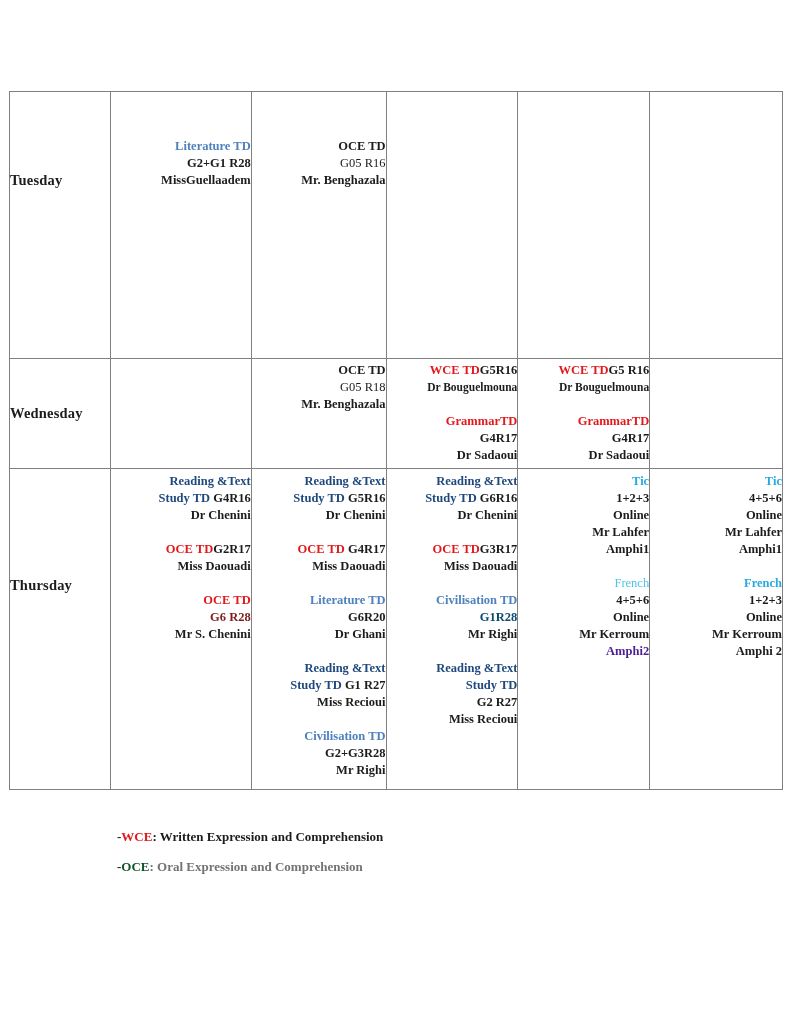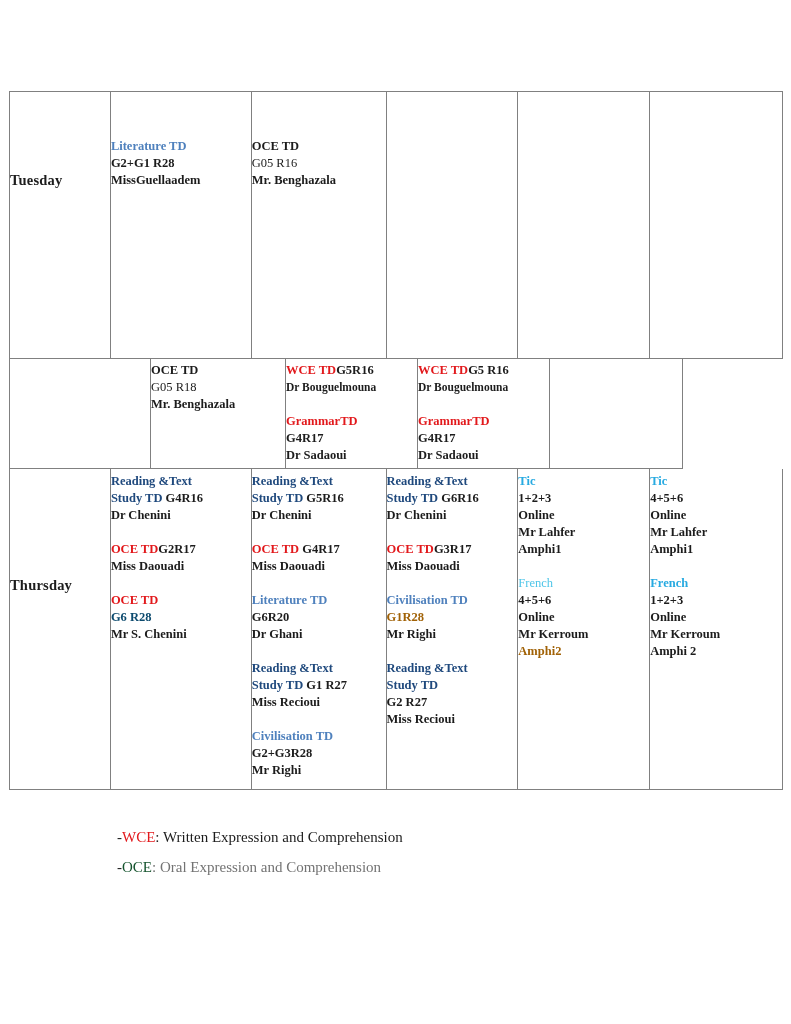--- a/index.html
+++ b/index.html
@@ -39,41 +39,41 @@
     display: inline-block;
     font-weight: bold;
     font-size: 14.5px;
     color: #1c1c1c;
     letter-spacing: 0.2px;
   }
   .day-tuesday   .day-name { margin-top: 80px; }
   .day-wednesday .day-name { margin-top: 46px; }
   .day-thursday  .day-name { margin-top: 108px; }
   .slot-cell {
-    text-align: left;
+    text-align: right;
     font-weight: bold;
     font-size: 12.5px;
     color: #1c1c1c;
     font-family: Liberation Serif, serif;
   }
   .slot-cell.c1 { width: 141px; }
   .slot-cell.c2 { width: 135px; }
   .slot-cell.c3 { width: 132px; }
   .slot-cell.c4 { width: 132px; }
   .slot-cell.c5 { width: 133px; }
   .slot-tuesday   { padding-top: 46px; }
   .slot-wednesday { padding-top: 3px; }
   .slot-thursday  { padding-top: 4px; }
   .line { line-height: 17px; min-height: 17px; white-space: pre-wrap; }
   .legend {
     position: absolute;
     left: 117px;
     top: 822px;
-    font-weight: normal;
-    font-size: 15px;
+    font-weight: bold;
+    font-size: 13px;
     color: #1c1c1c;
   }
   .legend .line { line-height: 30px; min-height: 30px; }
 </style>
 </head>
 <body>
 
 <div class="page">
   <div class="timetable">
       <div class="t-row row-tuesday">
@@ -86,20 +86,21 @@
         <div class="cell slot-cell c2 slot-tuesday">
           <div class="line"><span style="color: rgb(28, 28, 28);">OCE TD</span></div>
           <div class="line"><span style="color: rgb(28, 28, 28); font-weight: normal;">G05 R16</span></div>
           <div class="line"><span style="color: rgb(28, 28, 28);">Mr. Benghazala</span></div>
         </div>
         <div class="cell slot-cell c3 slot-tuesday"></div>
         <div class="cell slot-cell c4 slot-tuesday"></div>
         <div class="cell slot-cell c5 slot-tuesday"></div>
       </div>
       <div class="t-row row-wednesday">
+        <div class="cell day-cell day-wednesday"><span class="day-name">Wednesday</span></div>
         <div class="cell slot-cell c1 slot-wednesday"></div>
         <div class="cell slot-cell c2 slot-wednesday">
           <div class="line"><span style="color: rgb(28, 28, 28);">OCE TD</span></div>
           <div class="line"><span style="color: rgb(28, 28, 28); font-weight: normal;">G05 R18</span></div>
           <div class="line"><span style="color: rgb(28, 28, 28);">Mr. Benghazala</span></div>
         </div>
         <div class="cell slot-cell c3 slot-wednesday">
           <div class="line"><span style="color: rgb(226, 25, 28);">WCE TD</span><span style="color: rgb(28, 28, 28);">G5R16</span></div>
           <div class="line"><span style="color: rgb(28, 28, 28); font-size: 11.5px;">Dr Bouguelmouna</span></div>
           <div class="line">&nbsp;</div>
@@ -121,21 +122,21 @@
         <div class="cell day-cell day-thursday"><span class="day-name">Thursday</span></div>
         <div class="cell slot-cell c1 slot-thursday">
           <div class="line"><span style="color: rgb(31, 73, 125);">Reading &amp;Text</span></div>
           <div class="line"><span style="color: rgb(31, 73, 125);">Study TD </span><span style="color: rgb(28, 28, 28);">G4R16</span></div>
           <div class="line"><span style="color: rgb(28, 28, 28);">Dr Chenini</span></div>
           <div class="line">&nbsp;</div>
           <div class="line"><span style="color: rgb(226, 25, 28);">OCE TD</span><span style="color: rgb(28, 28, 28);">G2R17</span></div>
           <div class="line"><span style="color: rgb(28, 28, 28);">Miss Daouadi</span></div>
           <div class="line">&nbsp;</div>
           <div class="line"><span style="color: rgb(226, 25, 28);">OCE TD</span></div>
-          <div class="line"><span style="color: #0c4a6e;">G6 R28</span></div>
+          <div class="line"><span style="color: #7f1d1d;">G6 R28</span></div>
           <div class="line"><span style="color: rgb(28, 28, 28);">Mr S. Chenini</span></div>
         </div>
         <div class="cell slot-cell c2 slot-thursday">
           <div class="line"><span style="color: rgb(31, 73, 125);">Reading &amp;Text</span></div>
           <div class="line"><span style="color: rgb(31, 73, 125);">Study TD </span><span style="color: rgb(28, 28, 28);">G5R16</span></div>
           <div class="line"><span style="color: rgb(28, 28, 28);">Dr Chenini</span></div>
           <div class="line">&nbsp;</div>
           <div class="line"><span style="color: rgb(226, 25, 28);">OCE TD </span><span style="color: rgb(28, 28, 28);">G4R17</span></div>
           <div class="line"><span style="color: rgb(28, 28, 28);">Miss Daouadi</span></div>
           <div class="line">&nbsp;</div>
@@ -153,40 +154,40 @@
         </div>
         <div class="cell slot-cell c3 slot-thursday">
           <div class="line"><span style="color: rgb(31, 73, 125);">Reading &amp;Text</span></div>
           <div class="line"><span style="color: rgb(31, 73, 125);">Study TD </span><span style="color: rgb(28, 28, 28);">G6R16</span></div>
           <div class="line"><span style="color: rgb(28, 28, 28);">Dr Chenini</span></div>
           <div class="line">&nbsp;</div>
           <div class="line"><span style="color: rgb(226, 25, 28);">OCE TD</span><span style="color: rgb(28, 28, 28);">G3R17</span></div>
           <div class="line"><span style="color: rgb(28, 28, 28);">Miss Daouadi</span></div>
           <div class="line">&nbsp;</div>
           <div class="line"><span style="color: rgb(79, 129, 189);">Civilisation TD</span></div>
-          <div class="line"><span style="color: #a16207;">G1R28</span></div>
+          <div class="line"><span style="color: #0c4a6e;">G1R28</span></div>
           <div class="line"><span style="color: rgb(28, 28, 28);">Mr Righi</span></div>
           <div class="line">&nbsp;</div>
           <div class="line"><span style="color: rgb(31, 73, 125);">Reading &amp;Text</span></div>
           <div class="line"><span style="color: rgb(31, 73, 125);">Study TD</span></div>
           <div class="line"><span style="color: rgb(28, 28, 28);">G2 R27</span></div>
           <div class="line"><span style="color: rgb(28, 28, 28);">Miss Recioui</span></div>
         </div>
         <div class="cell slot-cell c4 slot-thursday">
           <div class="line"><span style="color: rgb(39, 170, 225);">Tic</span></div>
           <div class="line"><span style="color: rgb(28, 28, 28);">1+2+3</span></div>
           <div class="line"><span style="color: rgb(28, 28, 28);">Online</span></div>
           <div class="line"><span style="color: rgb(28, 28, 28);">Mr Lahfer</span></div>
           <div class="line"><span style="color: rgb(28, 28, 28);">Amphi1</span></div>
           <div class="line">&nbsp;</div>
           <div class="line"><span style="color: rgb(78, 197, 232); font-weight: normal;">French</span></div>
           <div class="line"><span style="color: rgb(28, 28, 28);">4+5+6</span></div>
           <div class="line"><span style="color: rgb(28, 28, 28);">Online</span></div>
           <div class="line"><span style="color: rgb(28, 28, 28);">Mr Kerroum</span></div>
-          <div class="line"><span style="color: #a16207;">Amphi2</span></div>
+          <div class="line"><span style="color: #4c1d95;">Amphi2</span></div>
         </div>
         <div class="cell slot-cell c5 slot-thursday">
           <div class="line"><span style="color: rgb(39, 170, 225);">Tic</span></div>
           <div class="line"><span style="color: rgb(28, 28, 28);">4+5+6</span></div>
           <div class="line"><span style="color: rgb(28, 28, 28);">Online</span></div>
           <div class="line"><span style="color: rgb(28, 28, 28);">Mr Lahfer</span></div>
           <div class="line"><span style="color: rgb(28, 28, 28);">Amphi1</span></div>
           <div class="line">&nbsp;</div>
           <div class="line"><span style="color: rgb(39, 170, 225);">French</span></div>
           <div class="line"><span style="color: rgb(28, 28, 28);">1+2+3</span></div>

